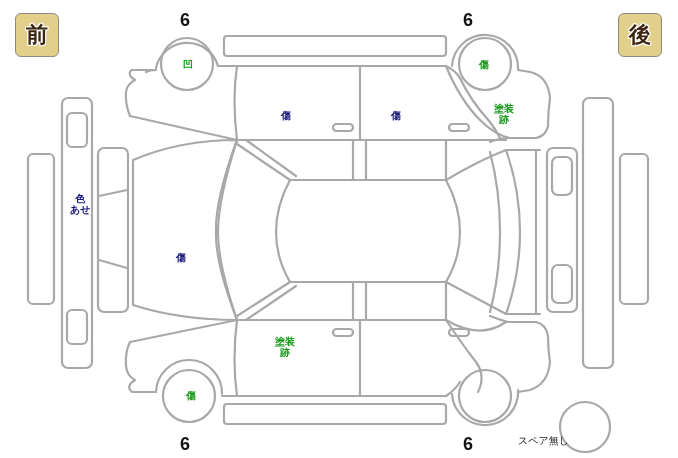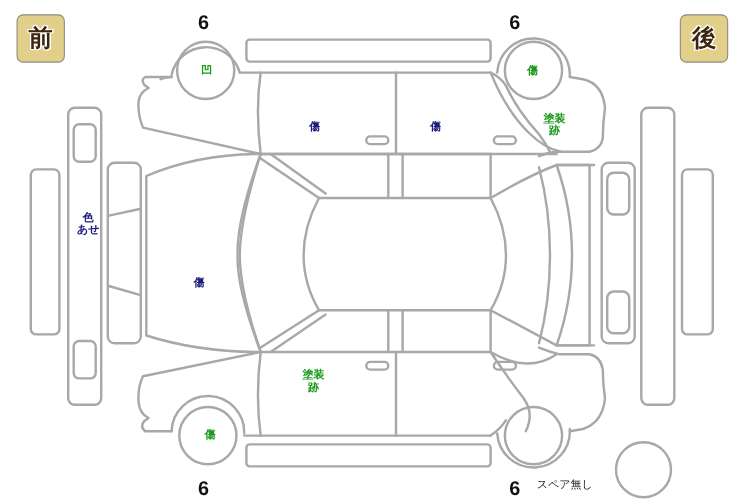--- a/index.html
+++ b/index.html
@@ -141,14 +141,14 @@
 跡</div>
   <div class="mark navy" style="left:281px; top:110px;">傷</div>
   <div class="mark navy" style="left:391px; top:110px;">傷</div>
   <div class="mark navy" style="left:70px; top:193px;">色
 あせ</div>
   <div class="mark navy" style="left:176px; top:252px;">傷</div>
   <div class="mark green" style="left:275px; top:336px;">塗装
 跡</div>
   <div class="mark green" style="left:186px; top:390px;">傷</div>
 
-  <div class="spare-label" style="left:488px; top:434px;">スペア無し</div>
+  <div class="spare-label" style="left:518px; top:434px;">スペア無し</div>
 </div>
 
 </body></html>

